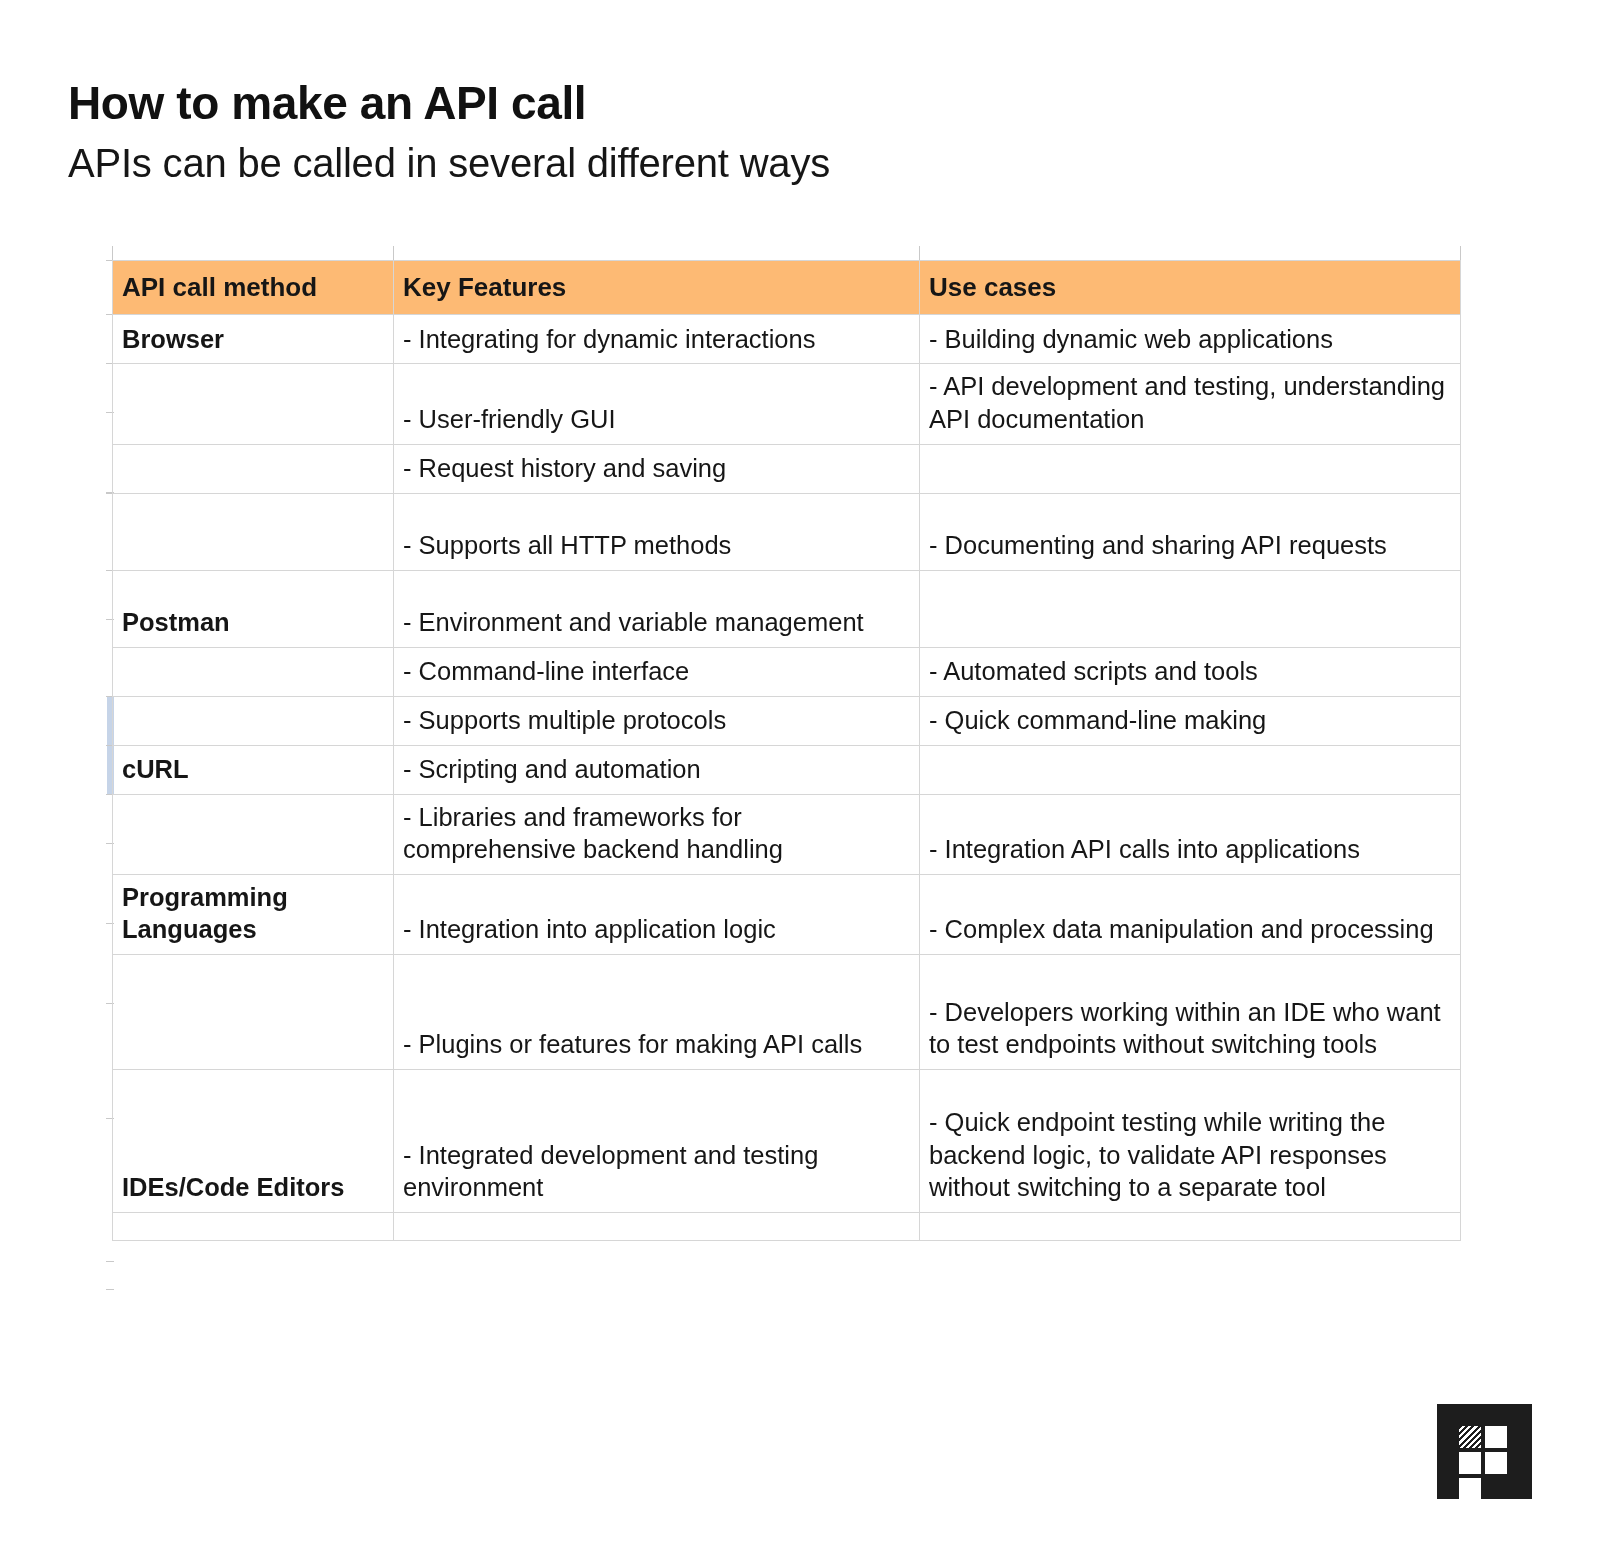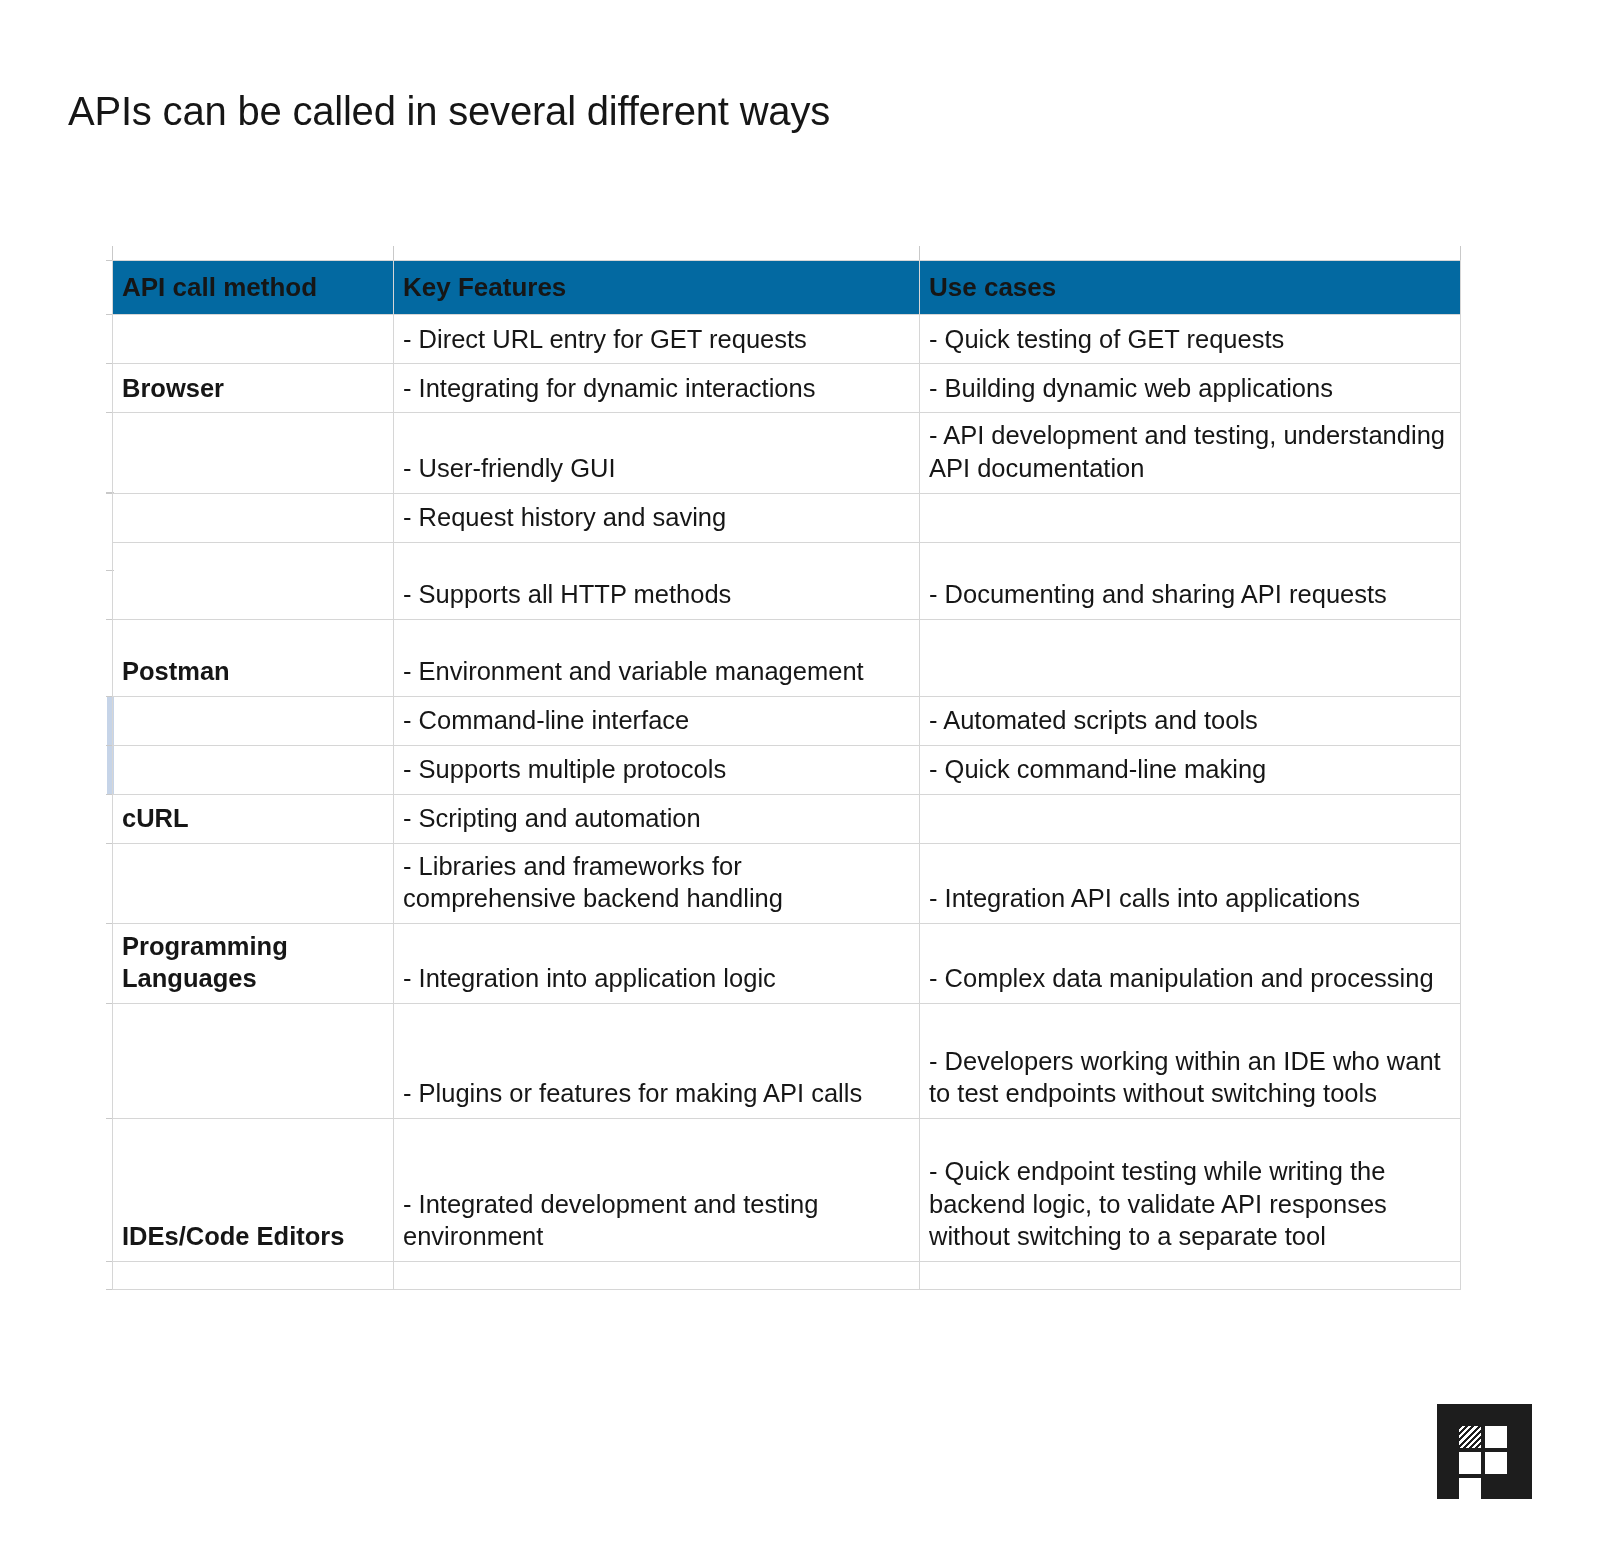--- a/index.html
+++ b/index.html
@@ -97,21 +97,21 @@
     border: 1px solid #d6d6d6;
     vertical-align: bottom;
     padding: 6px 9px 8px 9px;
     font-size: 25.5px;
     line-height: 1.28;
     color: #161616;
     text-align: left;
     box-sizing: border-box;
   }
   table#api-table thead th {
-    background: #0369a1;
+    background: #fdba74;
     font-weight: bold;
     font-size: 26px;
     vertical-align: middle;
     padding-top: 10px;
     padding-bottom: 10px;
     border-color: #d6d6d6;
   }
   td.method-cell {
     font-weight: bold;
     vertical-align: bottom;
@@ -148,20 +148,21 @@
         #ffffff 2.2px,
         #1d1d1d 2.2px,
         #1d1d1d 4.4px
       );
   }
 </style>
 </head>
 <body>
 
 <div id="heading-block">
+  <h1 id="page-title">How to make an API call</h1>
   <div id="page-subtitle">APIs can be called in several different ways</div>
 </div>
 
 <div id="top-ticks">
     <div class="top-tick" style="left: 112px;"></div>
     <div class="top-tick" style="left: 393px;"></div>
     <div class="top-tick" style="left: 919px;"></div>
     <div class="top-tick" style="left: 1460px;"></div>
   </div>
 <div id="gutter">
@@ -207,25 +208,20 @@
     </colgroup>
     <thead>
       <tr>
         <th>API call method</th>
         <th>Key Features</th>
         <th>Use cases</th>
       </tr>
     </thead>
     <tbody id="api-table-body">
         <tr style="height: 49px;">
-          <td class="method-cell empty-cell"></td>
-          <td class="feature-cell">- Direct URL entry for GET requests</td>
-          <td class="usecase-cell">- Quick testing of GET requests</td>
-        </tr>
-        <tr style="height: 49px;">
           <td class="method-cell">Browser</td>
           <td class="feature-cell">- Integrating for dynamic interactions</td>
           <td class="usecase-cell">- Building dynamic web applications</td>
         </tr>
         <tr style="height: 77px;">
           <td class="method-cell empty-cell"></td>
           <td class="feature-cell">- User-friendly GUI</td>
           <td class="usecase-cell">- API development and testing, understanding API documentation</td>
         </tr>
         <tr style="height: 49px;">

